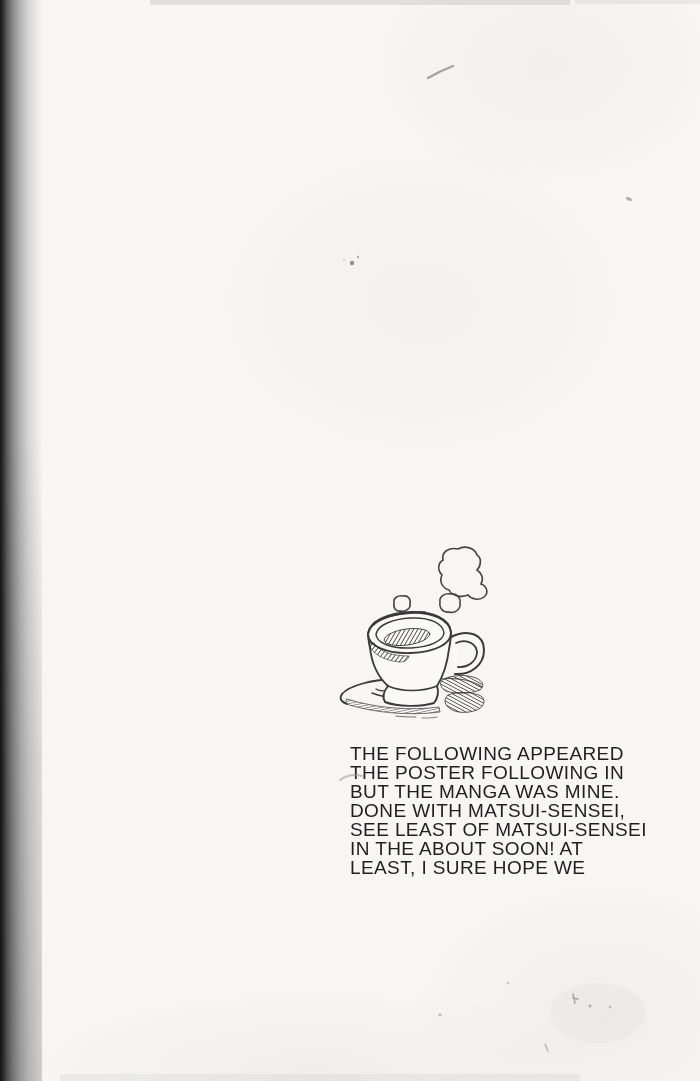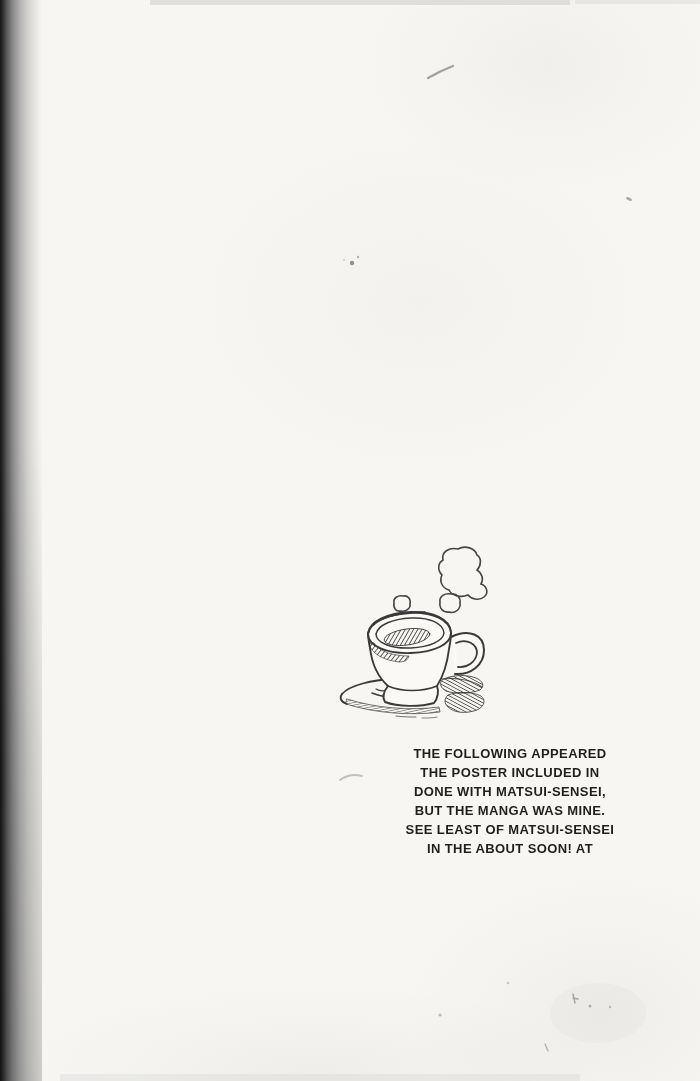--- a/index.html
+++ b/index.html
@@ -22,24 +22,24 @@
       linear-gradient(to bottom, rgba(0,0,0,0) 40%, rgba(0,0,0,0.10) 70%, rgba(0,0,0,0.16) 100%),
       linear-gradient(to right,
         #151515 0px, #303030 3px, #5c5c5c 7px, #8b8b8b 13px,
         #b3b3b3 20px, #d4d3d0 28px, rgba(247,246,243,0) 42px);
   }
   .cup-svg{
     position:absolute;left:330px;top:545px;width:170px;height:190px;
   }
   .note{
     position:absolute;left:350px;top:744px;width:320px;
-    text-align:center;
+    text-align:left;
     color:#1f1f1f;
-    font-weight:700;
-    font-size:13px;
+    font-weight:400;
+    font-size:19px;
     line-height:19px;
     letter-spacing:0.4px;
     white-space:nowrap;
   }
   .note-line{height:19px;}
   .noise{
     position:absolute;left:0;top:0;width:700px;height:1081px;
     pointer-events:none;
   }
 </style>
@@ -100,25 +100,26 @@
       <path d="M113,15 C111,7 119,2 128,4 C135,0 145,3 147,10 C152,13 151,21 147,25
                C152,28 154,34 151,39 C157,41 159,48 154,52 C149,56 141,54 138,50
                C131,53 122,51 119,45 C112,43 109,36 112,30 C107,25 108,18 113,15 Z"></path>
       <path d="M64,58 C63,53 68,50 73,51 C78,50 81,54 80,59 C81,63 76,67 71,66 C66,67 63,63 64,58 Z"></path>
       <path d="M110,57 C109,51 115,48 121,49 C127,48 131,53 130,58 C131,64 125,69 119,67 C113,68 109,63 110,57 Z"></path>
     </g>
   </svg>
 
   <div class="note">
     <div class="note-line">THE FOLLOWING APPEARED</div>
-    <div class="note-line">THE POSTER INCLUDED IN</div>
+    <div class="note-line">THE POSTER FOLLOWING IN</div>
+    <div class="note-line">BUT THE MANGA WAS MINE.</div>
     <div class="note-line">DONE WITH MATSUI-SENSEI,</div>
-    <div class="note-line">BUT THE MANGA WAS MINE.</div>
     <div class="note-line">SEE LEAST OF MATSUI-SENSEI</div>
     <div class="note-line">IN THE ABOUT SOON! AT</div>
+    <div class="note-line">LEAST, I SURE HOPE WE</div>
   </div>
 
   <svg class="noise" viewBox="0 0 700 1081" xmlns="http://www.w3.org/2000/svg">
     <rect x="150" y="0" width="420" height="5" fill="rgba(110,110,110,0.16)"></rect>
     <rect x="575" y="0" width="125" height="4" fill="rgba(110,110,110,0.10)"></rect>
     <rect x="60" y="1074" width="520" height="7" fill="rgba(120,120,120,0.08)"></rect>
     <path d="M428,78 Q440,71 453,66" stroke="rgba(95,95,95,0.55)" stroke-width="2.2" fill="none" stroke-linecap="round"></path>
     <circle cx="352" cy="263" r="2.2" fill="rgba(60,60,60,0.55)"></circle>
     <circle cx="358" cy="257" r="1.2" fill="rgba(90,90,90,0.45)"></circle>
     <circle cx="344" cy="260" r="1" fill="rgba(120,120,120,0.35)"></circle>

